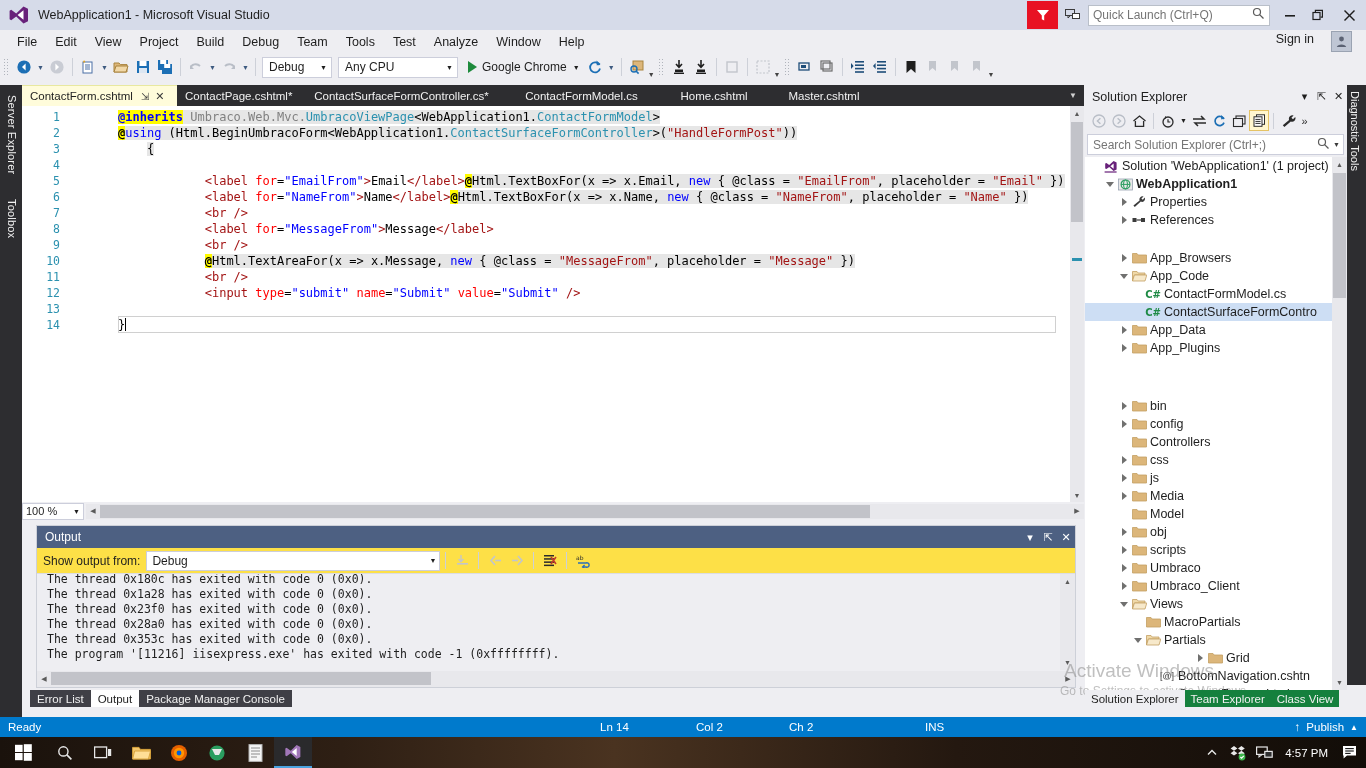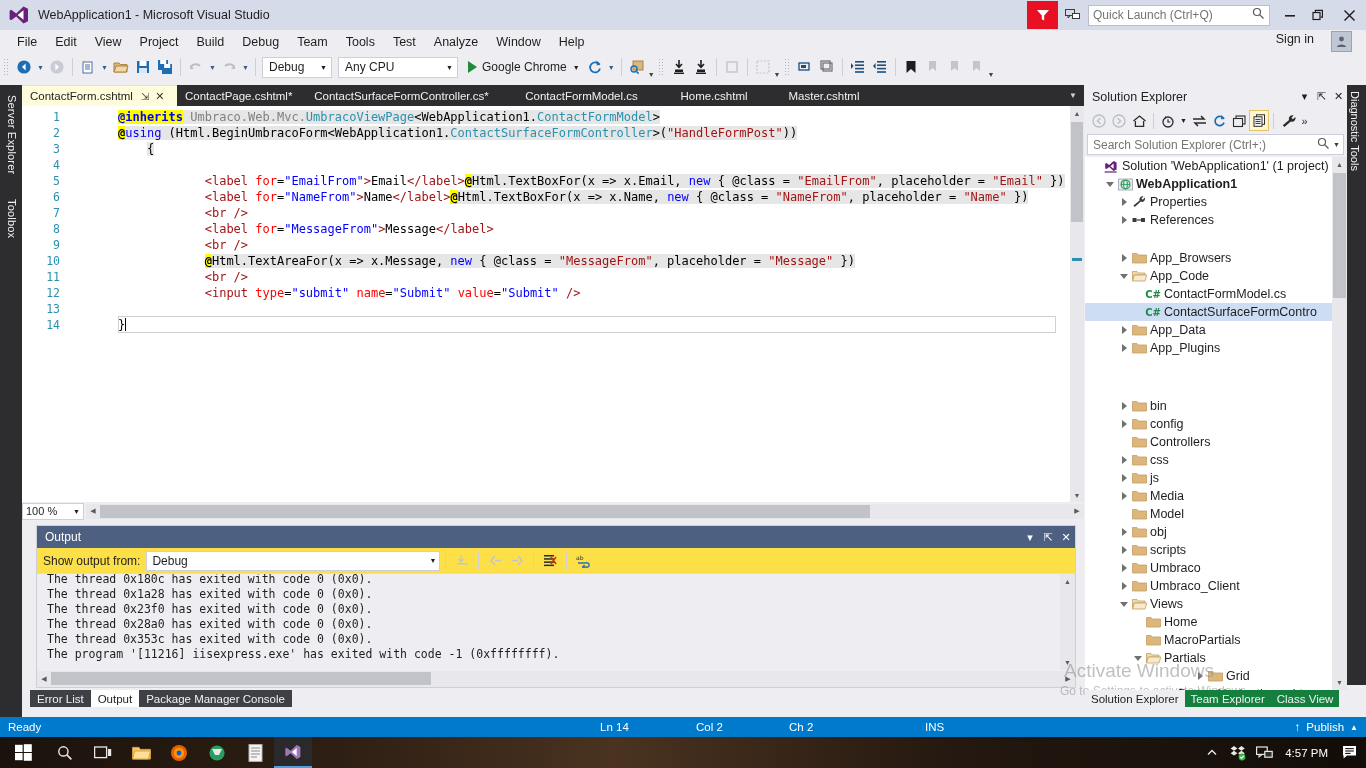--- a/index.html
+++ b/index.html
@@ -1003,29 +1003,20 @@
             </span>
             <span>Views</span>
           </div>
           <div class="trow" style="padding-left: 46px;">
             <span class="tw"></span>
             <span class="ficon">
               <svg width="15" height="12" viewBox="0 0 15 12">
                 <path d="M0.5 1.5 H5 L6.2 3 H14.5 V11 H0.5 Z" fill="#dcb67a" stroke="#c39f63" stroke-width="0.8"></path>
               </svg>
             </span>
-            <span>Home</span>
-          </div>
-          <div class="trow" style="padding-left: 46px;">
-            <span class="tw"></span>
-            <span class="ficon">
-              <svg width="15" height="12" viewBox="0 0 15 12">
-                <path d="M0.5 1.5 H5 L6.2 3 H14.5 V11 H0.5 Z" fill="#dcb67a" stroke="#c39f63" stroke-width="0.8"></path>
-              </svg>
-            </span>
             <span>MacroPartials</span>
           </div>
           <div class="trow" style="padding-left: 46px;">
             <span class="tw">
               <span class="arrow-open"></span>
             </span>
             <span class="ficon">
               <svg width="15" height="12" viewBox="0 0 15 12">
                 <path d="M0.5 1.5 H5 L6.2 3 H13 V5 H2.4 L0.5 11 Z" fill="#f0d9a8" stroke="#c39f63" stroke-width="0.8"></path>
                 <path d="M2.4 5 H14.8 L13 11 H0.5 Z" fill="#f7e9cb" stroke="#c39f63" stroke-width="0.8"></path>

